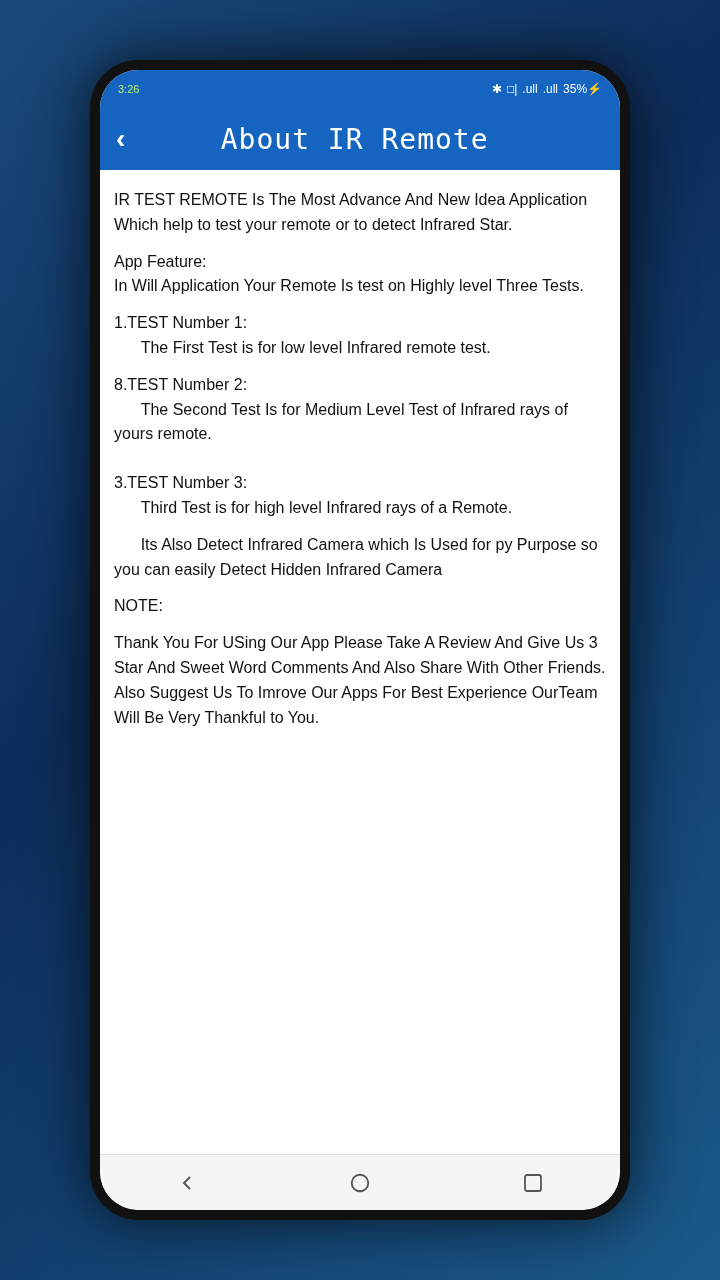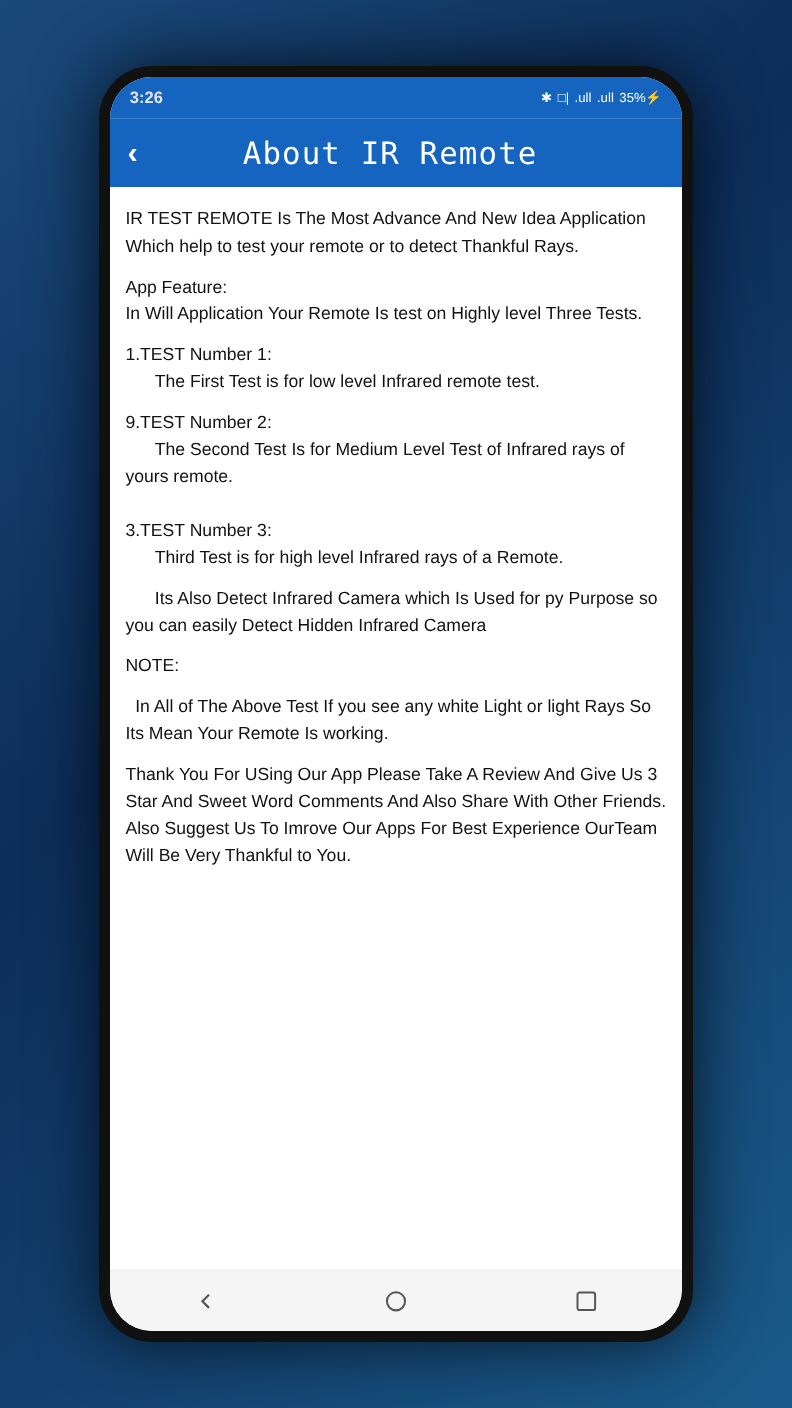--- a/index.html
+++ b/index.html
@@ -41,23 +41,23 @@
     .status-bar {
       background: #1565C0;
       display: flex;
       align-items: center;
       justify-content: space-between;
       padding: 6px 18px;
       height: 38px;
     }
 
     .status-time {
-      color: #e5e5e5;
-      font-size: 15px;
-      font-weight: bold;
+      color: #bef264;
+      font-size: 11px;
+      font-weight: normal;
     }
 
     .status-icons {
       display: flex;
       align-items: center;
       gap: 5px;
     }
 
     .status-icons span {
       color: #fff;
@@ -170,53 +170,50 @@
     </div>
 
     <div class="app-bar">
       <div class="back-btn">‹</div>
       <div class="app-title">About IR Remote</div>
     </div>
 
     <div class="content-area">
       <div class="content-text">
 
-        <p>IR TEST REMOTE Is The Most Advance And New Idea Application Which help to test your remote or to detect Thankful Rays.</p>
+        <p>IR TEST REMOTE Is The Most Advance And New Idea Application Which help to test your remote or to detect Infrared Star.</p>
 
         <p>
           <span>App Feature:</span><br>
           <span>In Will Application Your Remote Is test on Highly level Three Tests.</span>
         </p>
 
         <p>
           <span>1.TEST Number 1:</span><br>
           &nbsp;&nbsp;&nbsp;&nbsp;&nbsp;&nbsp;<span>The First Test is for low level Infrared remote test.</span>
         </p>
 
         <p>
-          <span>9.TEST Number 2:</span><br>
+          <span>8.TEST Number 2:</span><br>
           &nbsp;&nbsp;&nbsp;&nbsp;&nbsp;&nbsp;<span>The Second Test Is for Medium Level Test of Infrared rays of yours remote.</span>
         </p>
 
         <p class="section-gap">
           <span>3.TEST Number 3:</span><br>
           &nbsp;&nbsp;&nbsp;&nbsp;&nbsp;&nbsp;<span>Third Test is for high level Infrared rays of a Remote.</span>
         </p>
 
         <p>
           &nbsp;&nbsp;&nbsp;&nbsp;&nbsp;&nbsp;<span>Its Also Detect Infrared Camera which Is Used for py Purpose so you can easily Detect Hidden Infrared Camera</span>
         </p>
 
         <p>
           <span>NOTE:</span>
         </p>
 
-        <p>
-          &nbsp;&nbsp;<span>In All of The Above Test If you see any white Light or light Rays So Its Mean Your Remote Is working.</span>
-        </p>
 
         <p style="white-space: pre-line;">Thank You For USing Our App Please Take A Review And Give Us 3 Star And Sweet Word Comments And Also Share With Other Friends.
 Also Suggest Us To Imrove Our Apps For Best Experience OurTeam Will Be Very Thankful to You.</p>
 
       </div>
     </div>
 
     <div class="bottom-nav">
       <div class="nav-btn">
         <svg viewBox="0 0 24 24">

